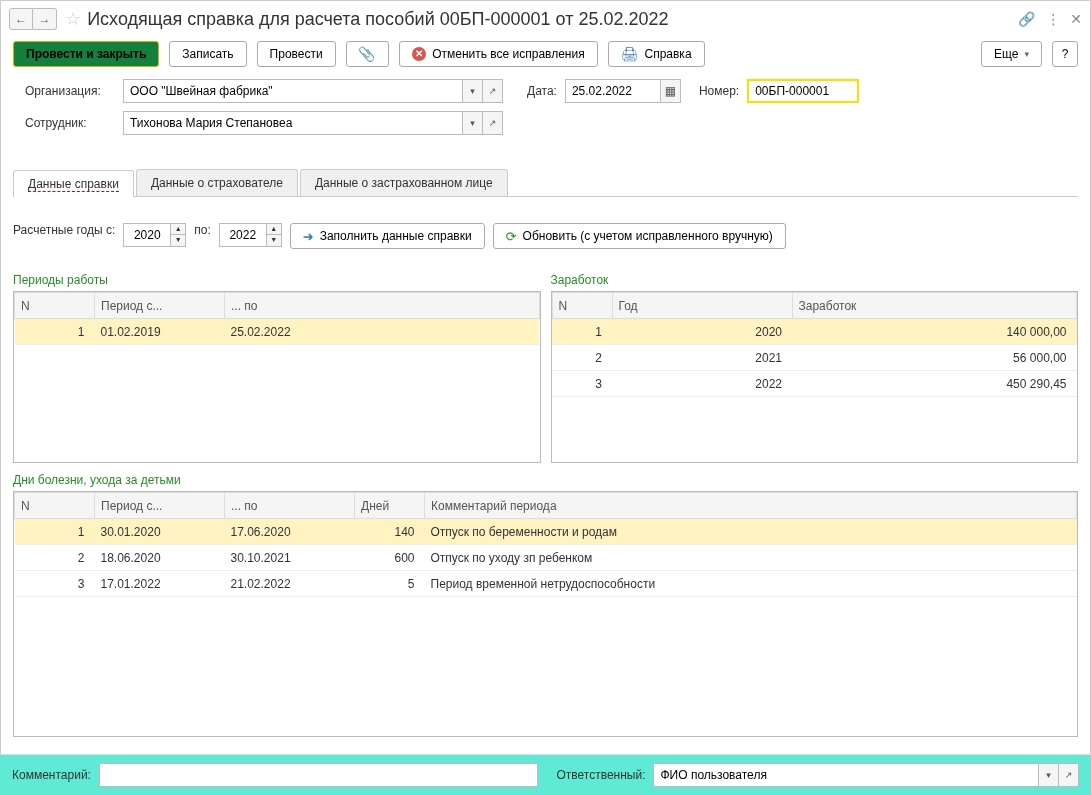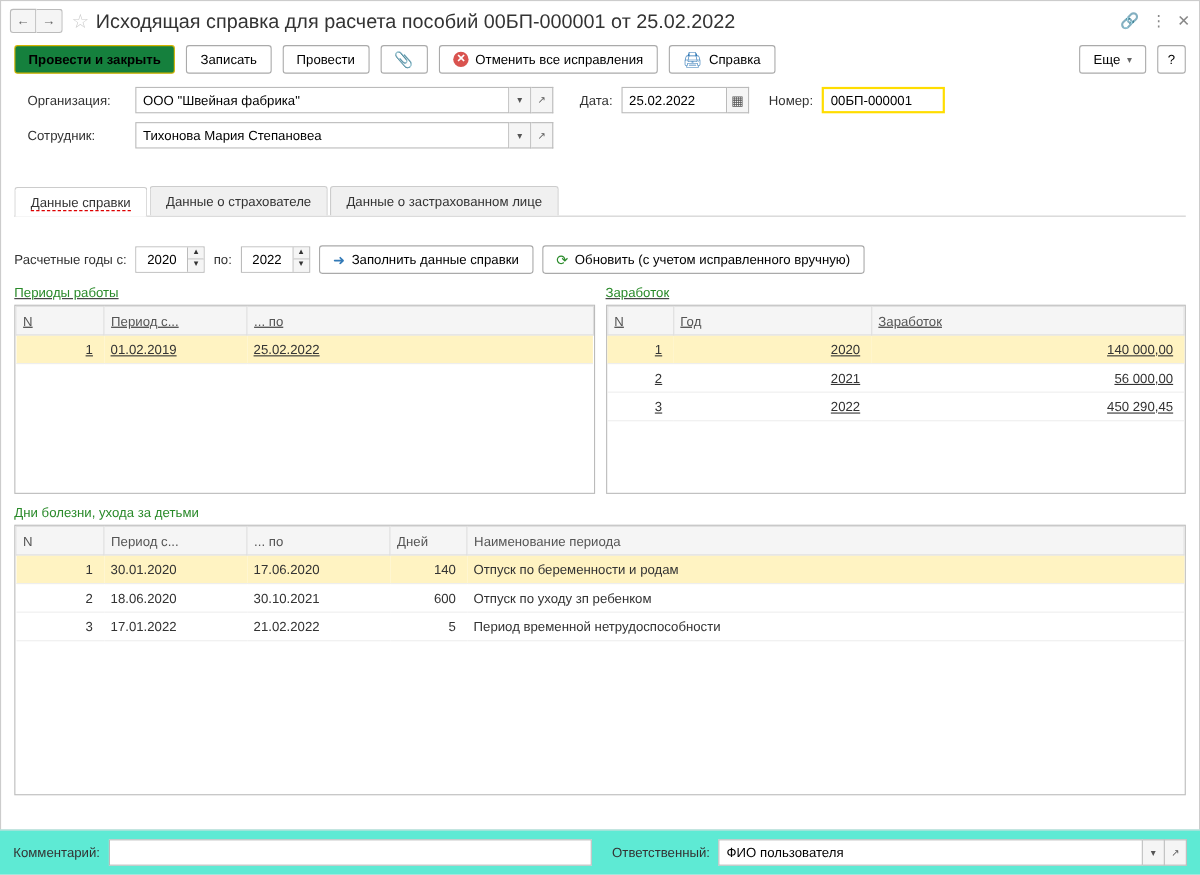--- a/index.html
+++ b/index.html
@@ -78,40 +78,40 @@
     padding: 6px 14px; border: 1px solid #ccc; border-bottom: none;
     background: #f0f0f0; margin-right: 2px; border-radius: 3px 3px 0 0;
     cursor: pointer;
   }
   .tab.active {
     background: #fff; position: relative; top: 1px;
   }
   .tab.active span { border-bottom: 1px dashed #d00; color: #333; }
 
   .tab-content { padding: 10px 12px; }
-  .year-row { display: flex; align-items: center; gap: 8px; margin-bottom: 10px; }
+  .year-row { display: flex; align-items: flex-start; gap: 8px; margin-bottom: 24px; }
   .spinner {
     display: flex; border: 1px solid #bbb; height: 24px;
   }
   .spinner input {
     border: none; width: 46px; text-align: center; font-size: 12px;
   }
   .spinner-btns {
     display: flex; flex-direction: column; border-left: 1px solid #bbb;
   }
   .spinner-btns div {
     width: 14px; height: 11px; font-size: 7px; text-align: center;
     line-height: 10px; border-bottom: 1px solid #bbb; background: #f5f5f5;
   }
   .spinner-btns div:last-child { border-bottom: none; }
   .ico-fill { color: #337ab7; font-size: 13px; }
   .ico-refresh { color: #2a8a2a; font-size: 13px; }
 
   .two-col { display: flex; gap: 10px; }
-  .col { flex: 1; text-decoration: underline; }
+  .col { flex: 1; }
   .section-title { color: #2a8a2a; margin-bottom: 4px; font-size: 12px; }
 
   .grid {
     border: 1px solid #bbb; width: 100%; border-collapse: collapse;
     font-size: 12px;
   }
   .grid th {
     background: #f5f5f5; border: 1px solid #ddd; padding: 4px 6px;
     text-align: left; font-weight: normal; color: #555; height: 26px;
   }
@@ -290,21 +290,21 @@
 
   <div class="section-title" style="margin-top:10px">Дни болезни, ухода за детьми</div>
   <div class="grid-container-lg">
     <table class="grid">
       <thead>
           <tr>
         <th style="width:80px">N</th>
         <th style="width:130px">Период с...</th>
         <th style="width:130px">... по</th>
         <th style="width:70px">Дней</th>
-        <th>Наименование периода</th>
+        <th>Комментарий периода</th>
       </tr>
         </thead>
       <tbody>
         <tr class="selected">
           <td class="num">1</td>
           <td>30.01.2020</td>
           <td>17.06.2020</td>
           <td class="num">140</td>
           <td>Отпуск по беременности и родам</td>
         </tr>

